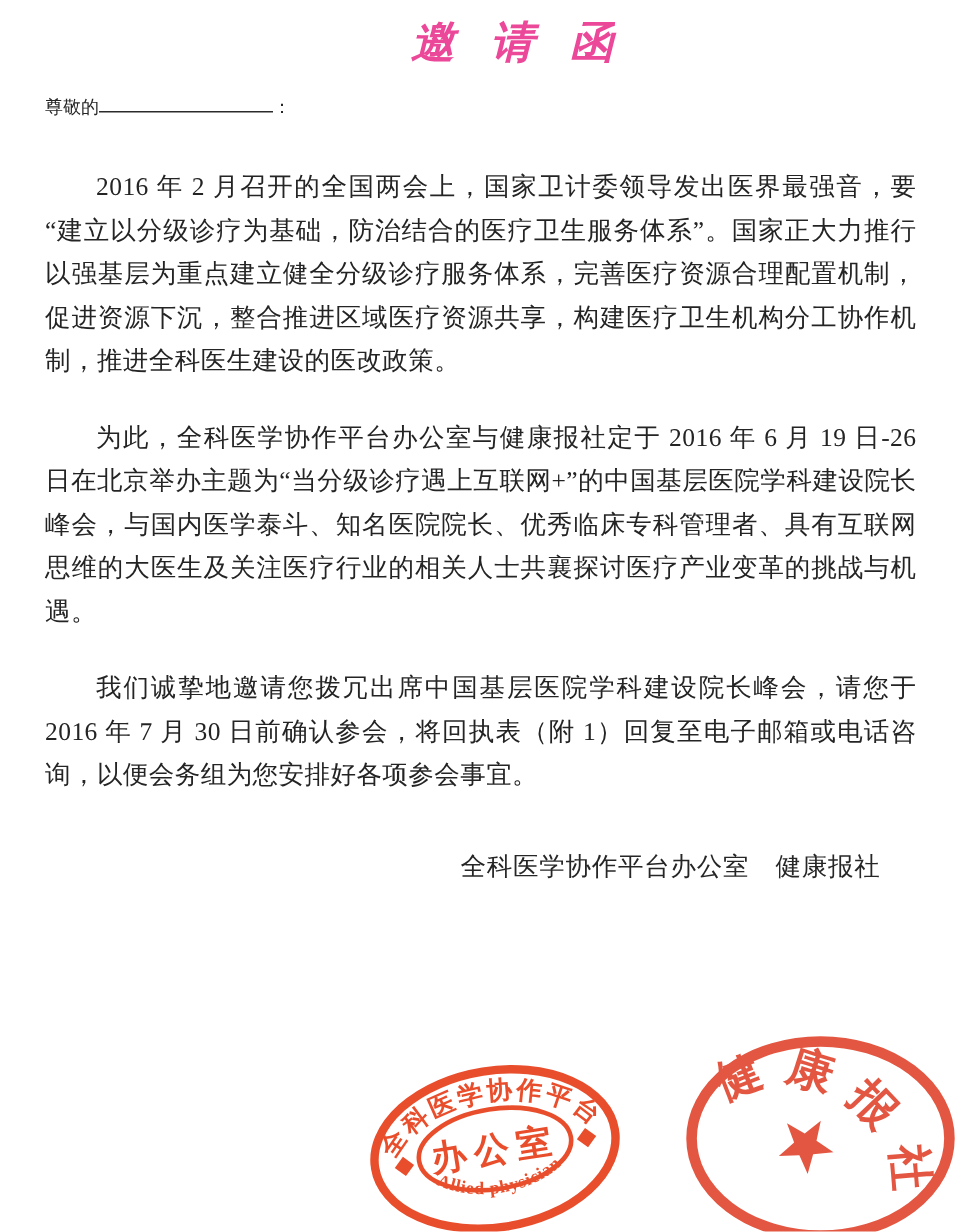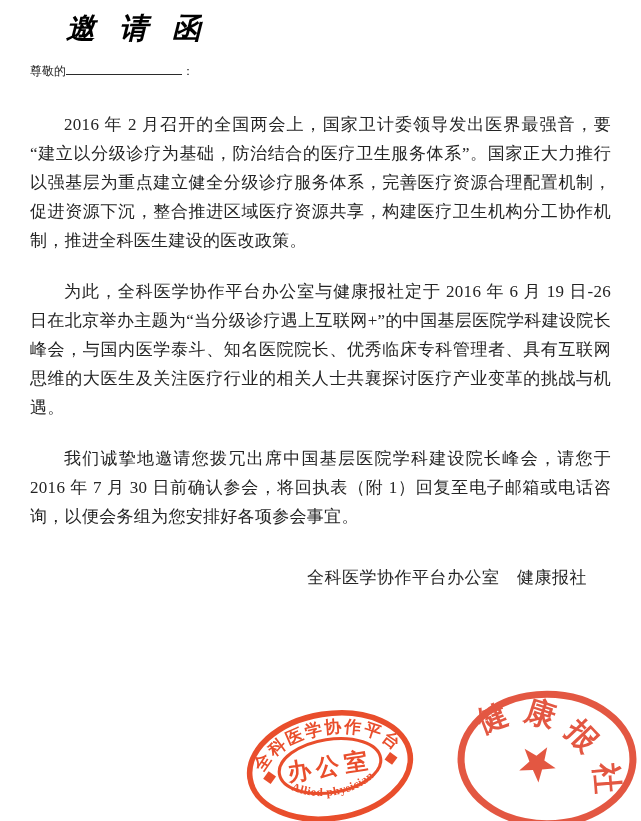--- a/index.html
+++ b/index.html
@@ -8,23 +8,23 @@
     font-family:"Liberation Serif","DejaVu Serif",serif;
     color:#262626;
   }
   .page{position:relative;width:641px;height:821px;}
   .letter-title{
     margin:26px 30px 0;text-align:center;
     font-size:26px;font-weight:700;letter-spacing:2px;color:#1c1c1c;
     white-space:nowrap;
   }
   .letter-subtitle{
-    margin-top:9px;
+    margin-top:9px;text-align:center;
     font-size:29px;font-weight:700;font-style:italic;
-    letter-spacing:24px;text-indent:24px;color:#000000;padding-left:42px;
+    letter-spacing:24px;text-indent:24px;color:#ec4899;padding-left:42px;
   }
   .salutation{
     margin:13px 30px 30px;font-size:12px;
   }
   .salutation .blank{
     display:inline-block;width:116px;height:1em;
     border-bottom:1.6px solid #2b2b2b;vertical-align:baseline;
   }
   .para{
     margin:0 30px 22px;font-size:17px;line-height:29px;

